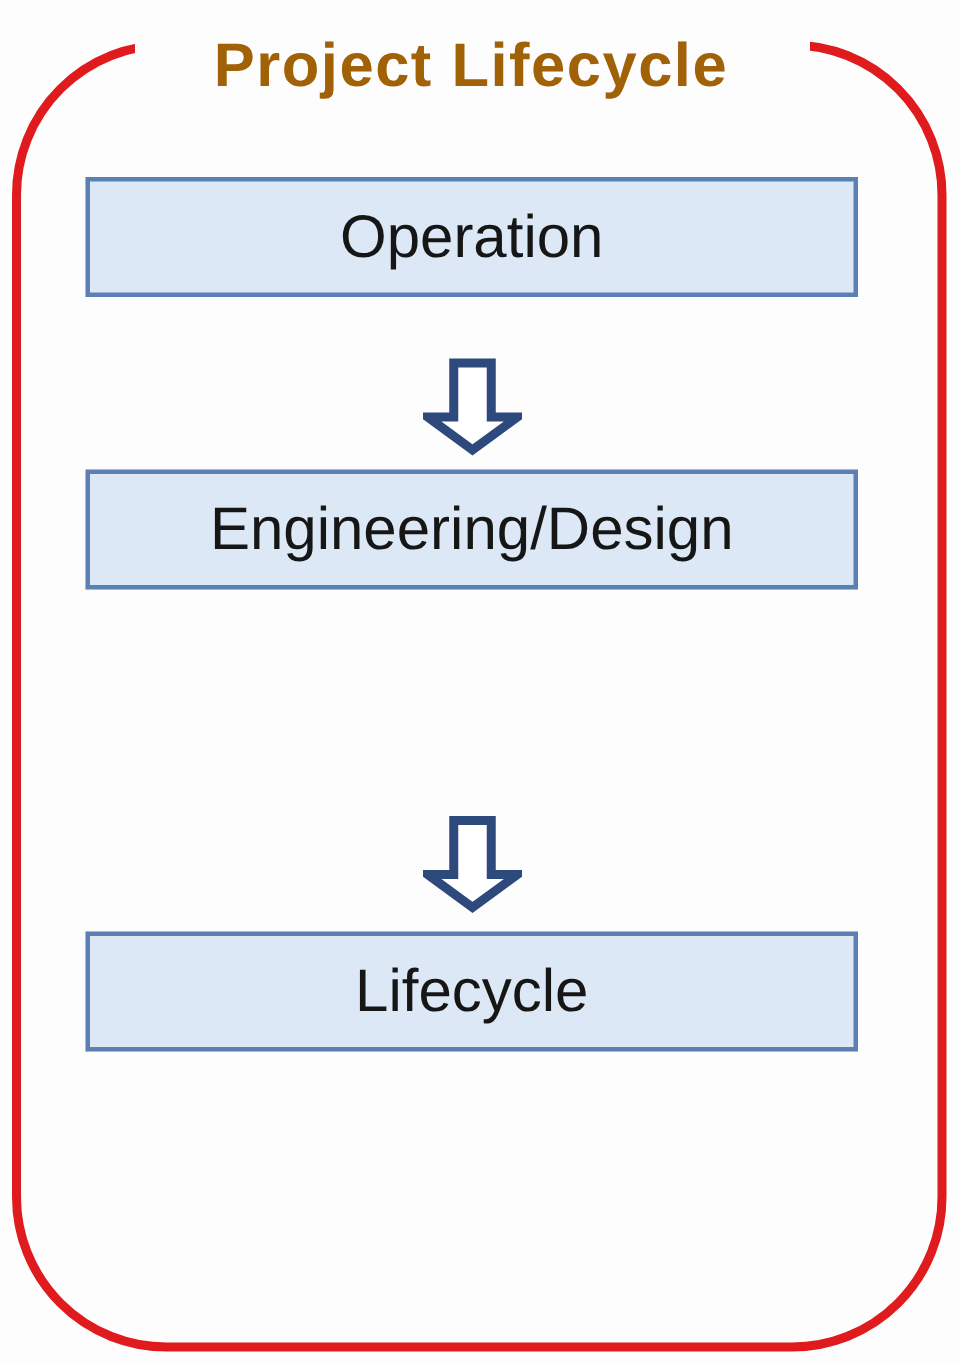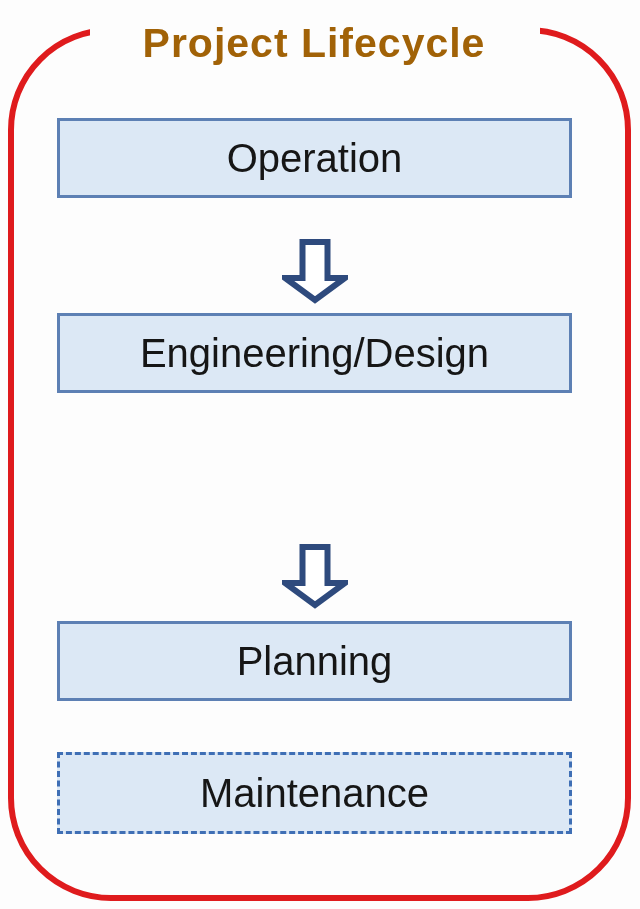--- a/index.html
+++ b/index.html
@@ -87,20 +87,17 @@
   <div class="stage stage-engineering">
     <span class="stage-label">Engineering/Design</span>
   </div>
 
 
   <svg class="down-arrow arrow-2" viewBox="0 0 66 72" xmlns="http://www.w3.org/2000/svg" aria-hidden="true">
     <polygon points="20.5,4 45.5,4 45.5,40 63,40 33,62 3,40 20.5,40" fill="#ffffff" stroke="#2e4a7d" stroke-width="6" stroke-linejoin="miter" stroke-miterlimit="10"></polygon>
   </svg>
 
   <div class="stage stage-operation">
-    <span class="stage-label">Planning</span>
+    <span class="stage-label">Lifecycle</span>
   </div>
 
-  <div class="stage dashed stage-maintenance">
-    <span class="stage-label">Maintenance</span>
-  </div>
 
 </div>
 
 </body></html>

